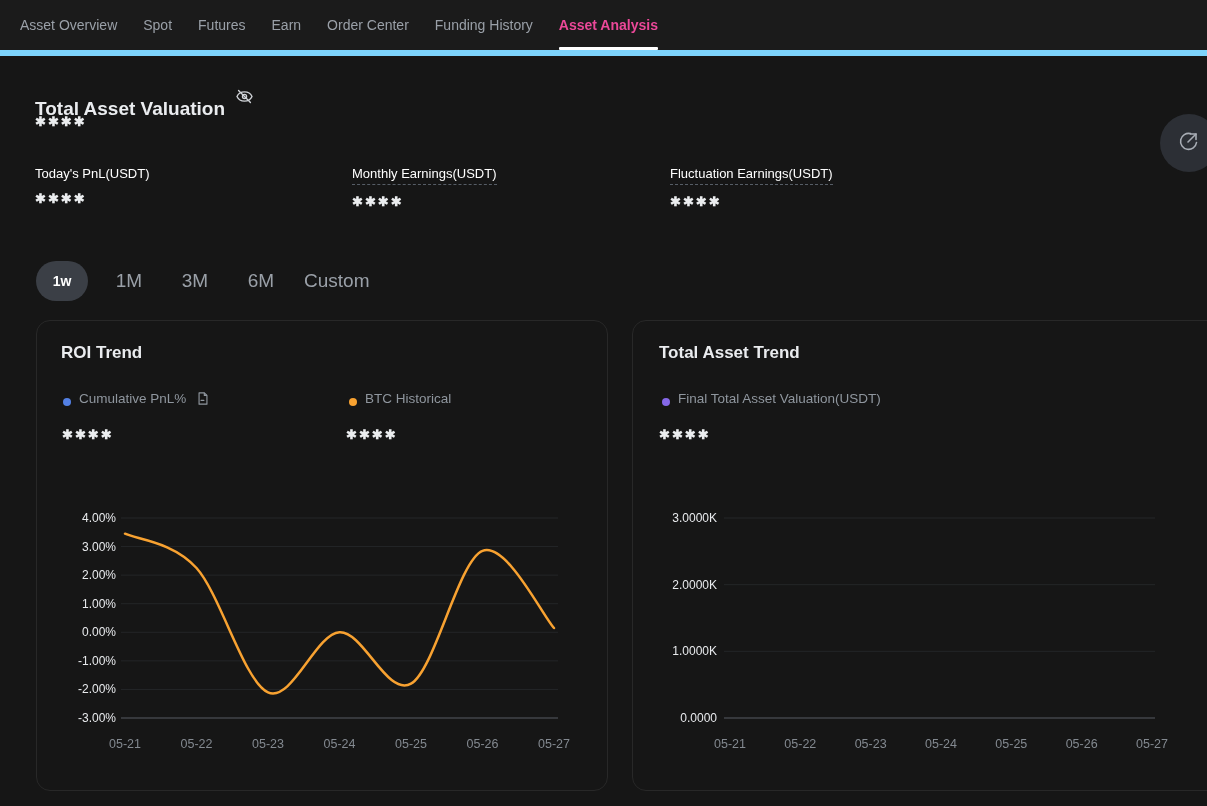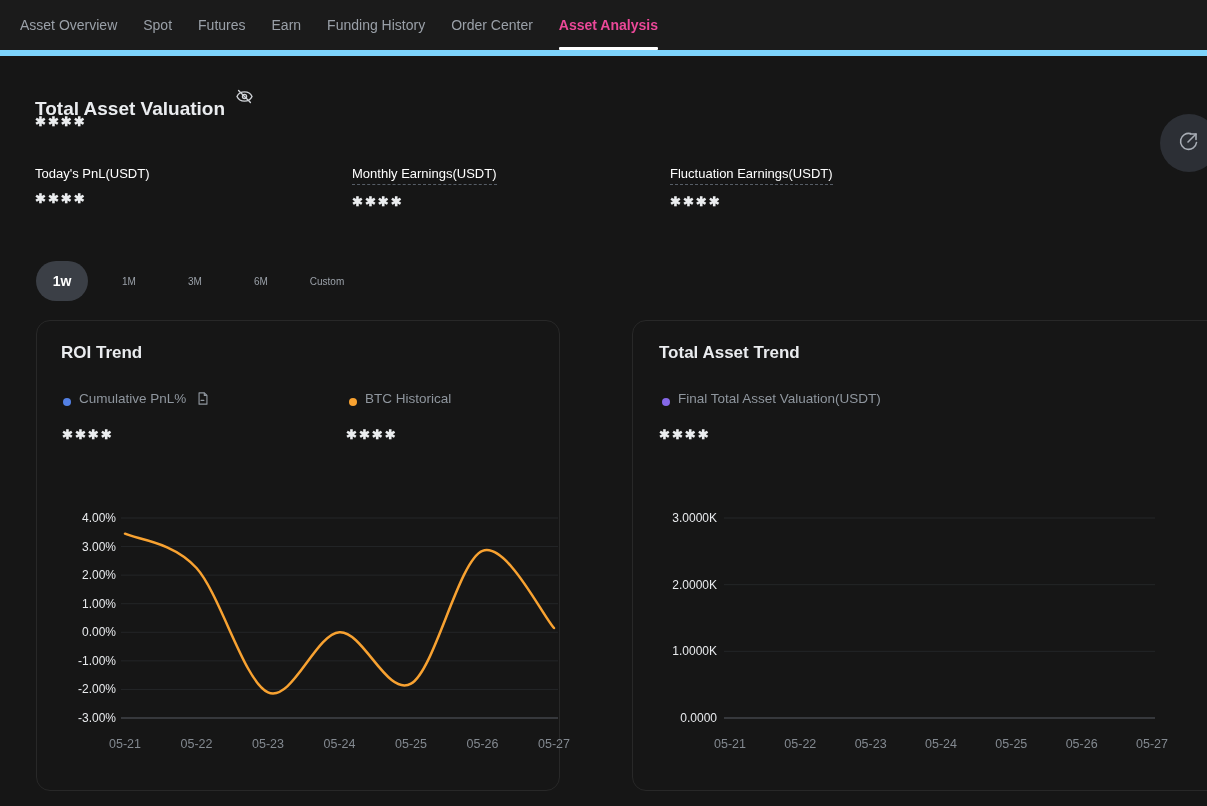--- a/index.html
+++ b/index.html
@@ -32,53 +32,53 @@
     background:#2c2f35;display:flex;align-items:center;justify-content:center;cursor:pointer;
   }
   
   .stat{position:absolute;top:164px;}
   .stat-label{font-size:13px;color:#ffffff;display:inline-block;line-height:17px;}
   .stat-label.dashed{border-bottom:1px dashed #565d66;padding-bottom:2px;cursor:pointer;}
   .stat .mask{display:block;margin-top:9px;}
   
   .range-row{position:absolute;left:36px;top:260px;height:42px;display:flex;align-items:center;gap:16px;justify-content:space-between;}
   .range-opt{
-    min-width:46px;text-align:center;font-size:10px;color:#9aa0a8;cursor:pointer;padding:0 2px;
+    min-width:46px;text-align:center;font-size:19px;color:#9aa0a8;cursor:pointer;padding:0 2px;
   }
   .range-opt.selected{
     min-width:48px;height:40px;line-height:40px;border-radius:20px;background:#3b3f46;
     color:#ffffff;font-weight:700;font-size:14px;
   }
   
   .card{
     position:absolute;top:320px;height:471px;background:#161616;
     border:1px solid #282828;border-radius:14px;box-sizing:border-box;
   }
-  .card.left{left:36px;width:524px;}
+  .card.left{left:36px;width:572px;}
   .card.right{left:632px;width:640px;}
   .card-title{position:absolute;top:22px;font-size:17px;font-weight:700;color:#eaecef;}
   .legend-item{position:absolute;top:70px;display:flex;align-items:flex-end;gap:8px;cursor:pointer;}
   .legend-dot{width:8px;height:8px;border-radius:50%;flex:0 0 auto;}
   .legend-label{font-size:13.5px;color:#8f969e;}
   .card-mask{position:absolute;top:106px;}
   .chart-svg{position:absolute;left:0;top:180px;}
   text{font-family:"Liberation Sans",sans-serif;}
 </style>
 </head>
 <body>
 
 <div id="screen">
 
   <div class="topnav">
     <div class="tab">Asset Overview</div>
     <div class="tab">Spot</div>
     <div class="tab">Futures</div>
     <div class="tab">Earn</div>
+    <div class="tab">Order Center</div>
     <div class="tab">Funding History</div>
-    <div class="tab">Order Center</div>
     <div class="tab active">Asset Analysis</div>
   </div>
 
   <div class="val-title-row">
     <span class="val-title">Total Asset Valuation</span>
     <span class="icon-btn">
       <svg width="19" height="19" viewBox="0 0 24 24" fill="none" stroke="#d0d3d8" stroke-width="1.7" stroke-linecap="round" stroke-linejoin="round">
         <path d="M2.5 12 C4 8.8 7.6 6.2 12 6.2 C16.4 6.2 20 8.8 21.5 12 C20 15.2 16.4 17.8 12 17.8 C7.6 17.8 4 15.2 2.5 12 Z"></path>
         <circle cx="12" cy="12" r="2.6"></circle>
         <path d="M4.5 4.5 L19.5 19.5"></path>

